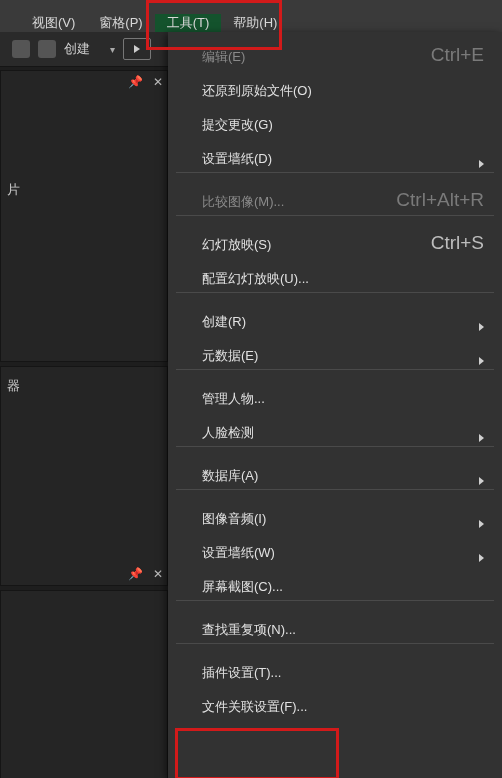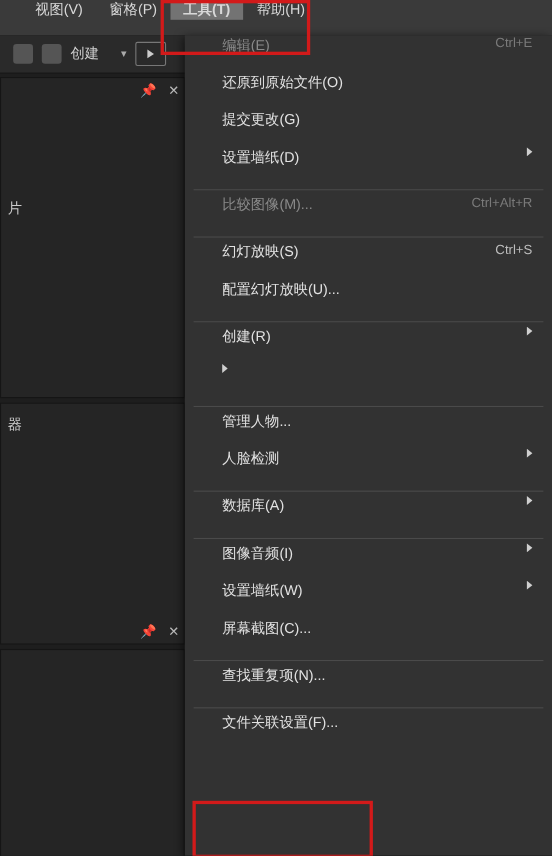--- a/index.html
+++ b/index.html
@@ -13,33 +13,32 @@
     color: #cccccc;
     overflow: hidden;
     position: relative;
   }
 
   
   .menubar {
     height: 32px;
     background: #3a3a3a;
     display: flex;
-    align-items: flex-start;
+    align-items: flex-end;
     padding-left: 20px;
   }
   .menubar-item {
     display: flex;
     align-items: center;
     padding: 0 12px;
     color: #d8d8d8;
     cursor: default;
   }
   .menubar-item.open {
-    background: #737373;
-    font-weight: bold;
+    background: #14532d;
   }
   .menubar-highlight-tools {
     position: absolute;
     border: 3px solid #d21a1a;
     pointer-events: none;
     z-index: 50;
     top: 0;
     left: 146px;
     width: 130px;
     height: 44px;
@@ -112,30 +111,30 @@
     left: 168px;
     width: 334px;
     height: 746px;
     background: #323232;
     box-shadow: -2px 2px 8px rgba(0,0,0,0.6);
     z-index: 20;
   }
   .menu-item {
     height: 34px;
     display: flex;
-    align-items: flex-start;
+    align-items: flex-end;
     padding: 0 18px 0 34px;
     color: #e2e2e2;
     position: relative;
   }
   .menu-item.disabled { color: #8a8a8a; }
   .menu-item .label { flex: 1; }
   .menu-item .shortcut {
     color: #bdbdbd;
-    font-size: 12px;
+    font-size: 19px;
   }
   .menu-item.disabled .shortcut { color: #7a7a7a; }
   .menu-item .subarrow {
     width: 0; height: 0;
     border-left: 5px solid #cfcfcf;
     border-top: 4px solid transparent;
     border-bottom: 4px solid transparent;
   }
   .menu-sep {
     height: 1px;
@@ -248,20 +247,21 @@
     <span class="label">配置幻灯放映(U)...</span>
   </div>
 
   <div class="menu-sep"></div>
 
   <div class="menu-item">
     <span class="label">创建(R)</span>
     <span class="subarrow"></span>
   </div>
   <div class="menu-item">
+    <span class="label">元数据(E)</span>
     <span class="subarrow"></span>
   </div>
 
   <div class="menu-sep"></div>
 
   <div class="menu-item">
     <span class="label">管理人物...</span>
   </div>
   <div class="menu-item">
     <span class="label">人脸检测</span>
@@ -291,18 +291,21 @@
 
   <div class="menu-sep"></div>
 
   <div class="menu-item">
     <span class="label">查找重复项(N)...</span>
   </div>
 
   <div class="menu-sep"></div>
 
   <div class="menu-item">
+    <span class="label">插件设置(T)...</span>
+  </div>
+  <div class="menu-item">
     <span class="label">文件关联设置(F)...</span>
   </div>
 
 </div>
 
 <div class="options-highlight"></div>
 
 </body></html>

